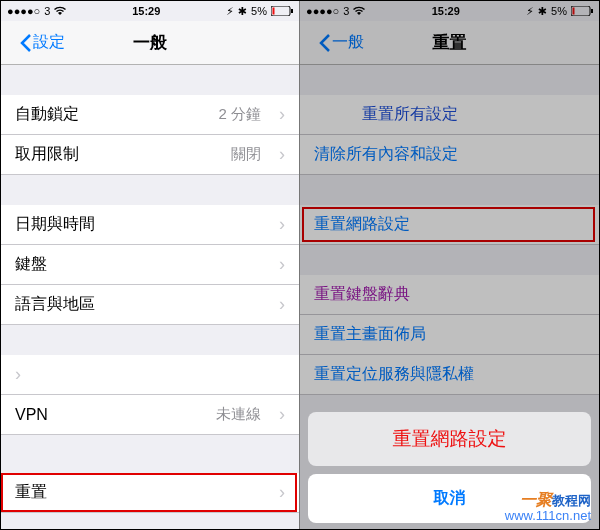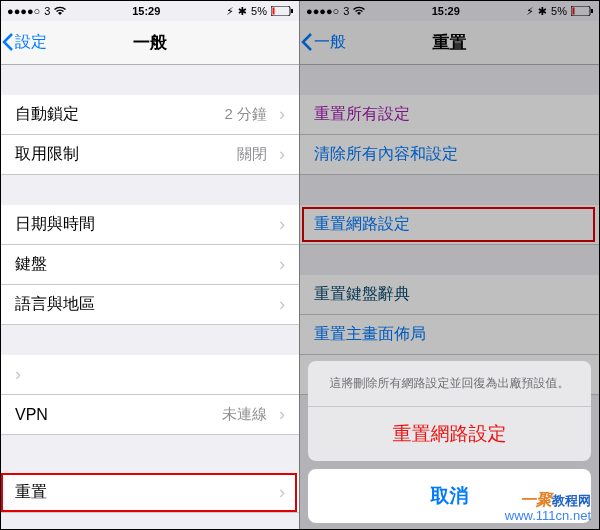--- a/index.html
+++ b/index.html
@@ -5,36 +5,36 @@
   * { box-sizing: border-box; margin: 0; padding: 0; }
   body { font-family: -apple-system, "Helvetica Neue", Arial, sans-serif; background: #fff; }
   .wrap { width: 600px; height: 530px; border: 1px solid #000; display: flex; position: relative; overflow: hidden; }
   .pane { width: 300px; height: 530px; position: relative; }
   .pane.left { border-right: 1px solid #777; background: #efeff4; }
   .pane.right { background: #efeff4; }
   .dim { position: absolute; inset:0; background: rgba(0,0,0,0.25); pointer-events: none; }
   .statusbar { height: 20px; display:flex; align-items:center; justify-content:space-between; padding: 0 6px; font-size: 11px; color:#000; }
   .sb-left, .sb-right { display:flex; align-items:center; gap:4px; }
   .navbar { height: 44px; display:flex; align-items:center; border-bottom:1px solid #b2b2b2; background:#f7f7f8; position:relative; }
-  .nav-back { display:flex; align-items:flex-start; color:#007aff; font-size:16px; padding-left:0; }
+  .nav-back { display:flex; align-items:flex-end; color:#007aff; font-size:16px; padding-left:18px; }
   .nav-title { position:absolute; left:0; right:0; text-align:center; font-size:17px; font-weight:600; pointer-events:none; }
   .list { }
   .row { height:40px; background:#fff; display:flex; align-items:center; justify-content:space-between; padding:0 14px; border-bottom:1px solid #c8c7cc; font-size:16px; position:relative; }
   .row .label { color:#000; }
-  .row .val { color:#8e8e93; font-size:15px; display:flex; align-items:center; gap:12px;}
+  .row .val { color:#8e8e93; font-size:15px; display:flex; align-items:center; gap:18px;}
   .sep { height: 30px; }
   .chev { color:#c7c7cc; font-size:18px; }
   .hl { position:absolute; border:2px solid #e00000; pointer-events:none; }
   .pane.right .navbar { background:#f7f7f8; }
   .pane.right .row { background:#fff; }
   .sheet { position:absolute; left:0; right:0; bottom:0; background:transparent; padding:0; }
   .sheet-box { margin:8px; border-radius:8px; overflow:hidden; background:#e8e8ea; }
   .sheet-msg { padding:14px 10px; text-align:center; font-size:12px; color:#6e6e73; border-bottom:1px solid #c8c7cc; }
   .sheet-act { padding:14px; text-align:center; font-size:19px; color:#e11; font-weight:500; }
-  .sheet-cancel { margin:0 8px 8px 8px; border-radius:8px; background:#fff; padding:14px; text-align:center; font-size:19px; color:#007aff; font-weight:600; }
+  .sheet-cancel { margin:0 8px 8px 8px; border-radius:8px; background:#fff; padding:14px; text-align:center; font-size:16px; color:#007aff; font-weight:600; }
   .wm { position:absolute; right:8px; bottom:6px; font-size:14px; color:#333; text-align:right; pointer-events:none; line-height:1.1; }
   .wm .blue { color:#1e63c7; font-weight:600; font-size:13px;}
   .wm .orange { color:#e67e22; font-style:italic; font-weight:700; font-size:16px;margin-left:28px;}
   .wm .url { font-size:13px; color:#3b82f6; }
   svg { display:block; }
 </style>
 </head>
 <body>
 
 <div class="wrap">
@@ -168,47 +168,46 @@
             </svg>
         </span>
         <span>一般</span>
       </div>
       <div class="nav-title">重置</div>
     </div>
 
     <div class="list">
       <div class="sep"></div>
       <div class="row">
-        <span class="label" style="color:#a21caf;">重置所有設定</span>
+        <span class="label" style="color:#1d4ed8;margin-left:48px;">重置所有設定</span>
       </div>
       <div class="row">
         <span class="label" style="color:#007aff;">清除所有內容和設定</span>
       </div>
       <div class="sep"></div>
       <div class="row">
         <span class="label" style="color:#007aff;">重置網路設定</span>
         <span class="hl" style="left:2px; right:4px; top:2px; bottom:2px;"></span>
       </div>
       <div class="sep"></div>
       <div class="row">
-        <span class="label" style="color:#0c4a6e;">重置鍵盤辭典</span>
+        <span class="label" style="color:#a21caf;">重置鍵盤辭典</span>
       </div>
       <div class="row">
         <span class="label" style="color:#007aff;">重置主畫面佈局</span>
       </div>
       <div class="row">
         <span class="label" style="color:#007aff;">重置定位服務與隱私權</span>
       </div>
     </div>
 
     <div class="dim"></div>
 
     <div class="sheet">
       <div class="sheet-box">
-        <div class="sheet-msg">這將刪除所有網路設定並回復為出廠預設值。</div>
         <div class="sheet-act">重置網路設定</div>
       </div>
       <div class="sheet-cancel">取消</div>
     </div>
   </div>
 
   <div class="wm">
     <div><span class="orange">一聚</span><span class="blue">教程网</span></div>
     <div class="url">www.111cn.net</div>
   </div>

